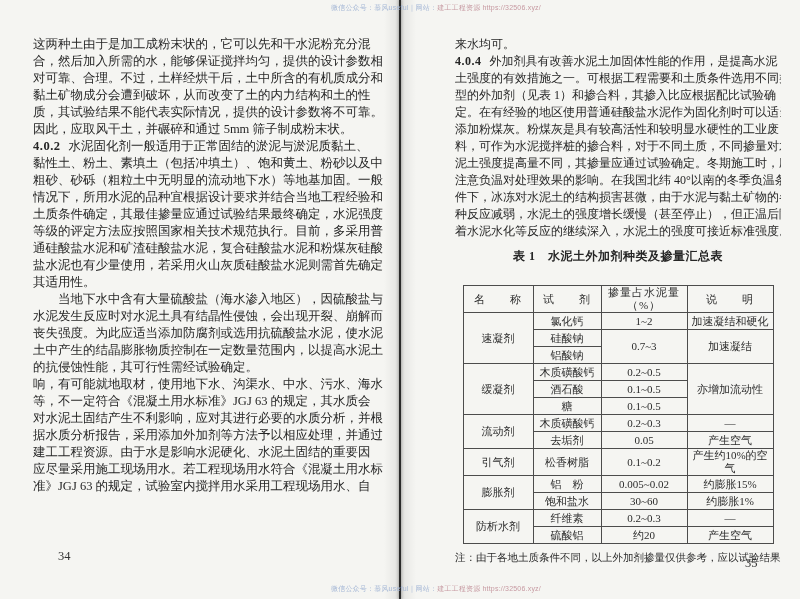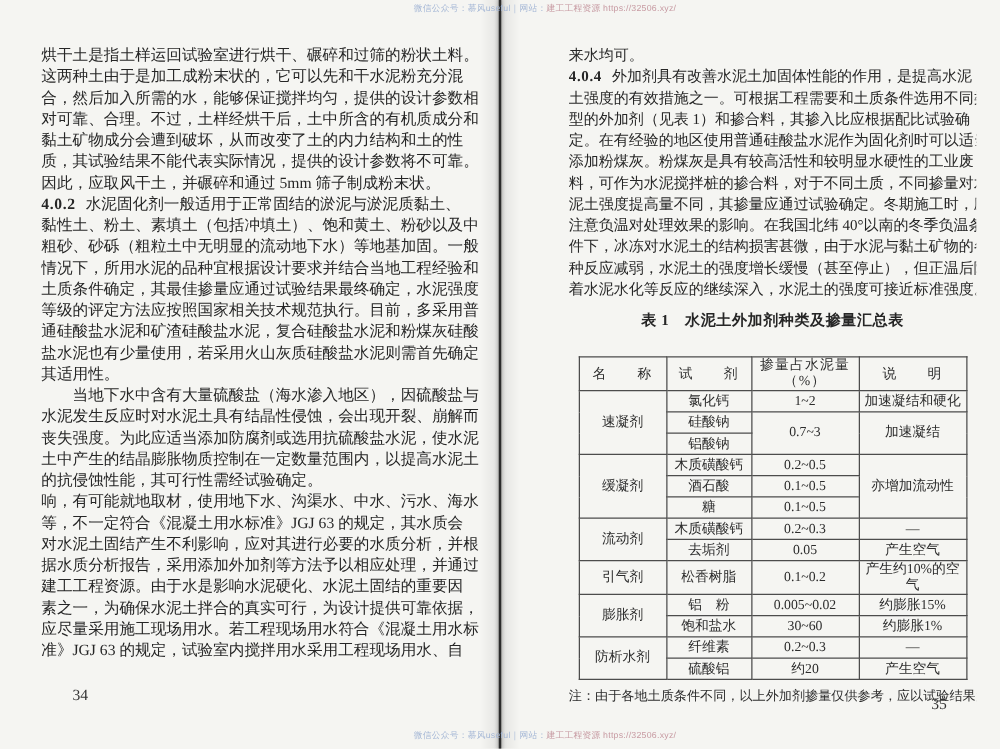--- a/index.html
+++ b/index.html
@@ -59,21 +59,20 @@
 <body>
 
 <div class="paper"></div>
 <div class="gutter-shade"></div>
 <div class="gutter-line"></div>
 
 <div class="wm wm-top"><span class="wm-blue">微信公众号：慕风useful｜网站：</span><span class="wm-red">建工工程资源 https://32506.xyz/</span></div>
 
 <div class="page page-left">
   <div>
-      <div class="line">烘干土是指土样运回试验室进行烘干、碾碎和过筛的粉状土料。</div>
       <div class="line">这两种土由于是加工成粉末状的，它可以先和干水泥粉充分混</div>
       <div class="line">合，然后加入所需的水，能够保证搅拌均匀，提供的设计参数相</div>
       <div class="line">对可靠、合理。不过，土样经烘干后，土中所含的有机质成分和</div>
       <div class="line">黏土矿物成分会遭到破坏，从而改变了土的内力结构和土的性</div>
       <div class="line">质，其试验结果不能代表实际情况，提供的设计参数将不可靠。</div>
       <div class="line">因此，应取风干土，并碾碎和通过 5mm 筛子制成粉末状。</div>
     </div>
   <div class="sec-line">
     <span class="sec-num">4.0.2</span><span>水泥固化剂一般适用于正常固结的淤泥与淤泥质黏土、</span>
   </div>
@@ -93,21 +92,20 @@
       <div class="line">丧失强度。为此应适当添加防腐剂或选用抗硫酸盐水泥，使水泥</div>
       <div class="line">土中产生的结晶膨胀物质控制在一定数量范围内，以提高水泥土</div>
       <div class="line">的抗侵蚀性能，其可行性需经试验确定。</div>
     </div>
   <div>
       <div class="line">响，有可能就地取材，使用地下水、沟渠水、中水、污水、海水</div>
       <div class="line">等，不一定符合《混凝土用水标准》JGJ 63 的规定，其水质会</div>
       <div class="line">对水泥土固结产生不利影响，应对其进行必要的水质分析，并根</div>
       <div class="line">据水质分析报告，采用添加外加剂等方法予以相应处理，并通过</div>
       <div class="line">建工工程资源。由于水是影响水泥硬化、水泥土固结的重要因</div>
-      <div class="line">素之一，为确保水泥土拌合的真实可行，为设计提供可靠依据，</div>
       <div class="line">应尽量采用施工现场用水。若工程现场用水符合《混凝土用水标</div>
       <div class="line">准》JGJ 63 的规定，试验室内搅拌用水采用工程现场用水、自</div>
     </div>
 </div>
 <div class="pageno pageno-left">34</div>
 
 <div class="page page-right">
   <div class="line">来水均可。</div>
   <div class="sec-line">
     <span class="sec-num">4.0.4</span><span>外加剂具有改善水泥土加固体性能的作用，是提高水泥</span>

